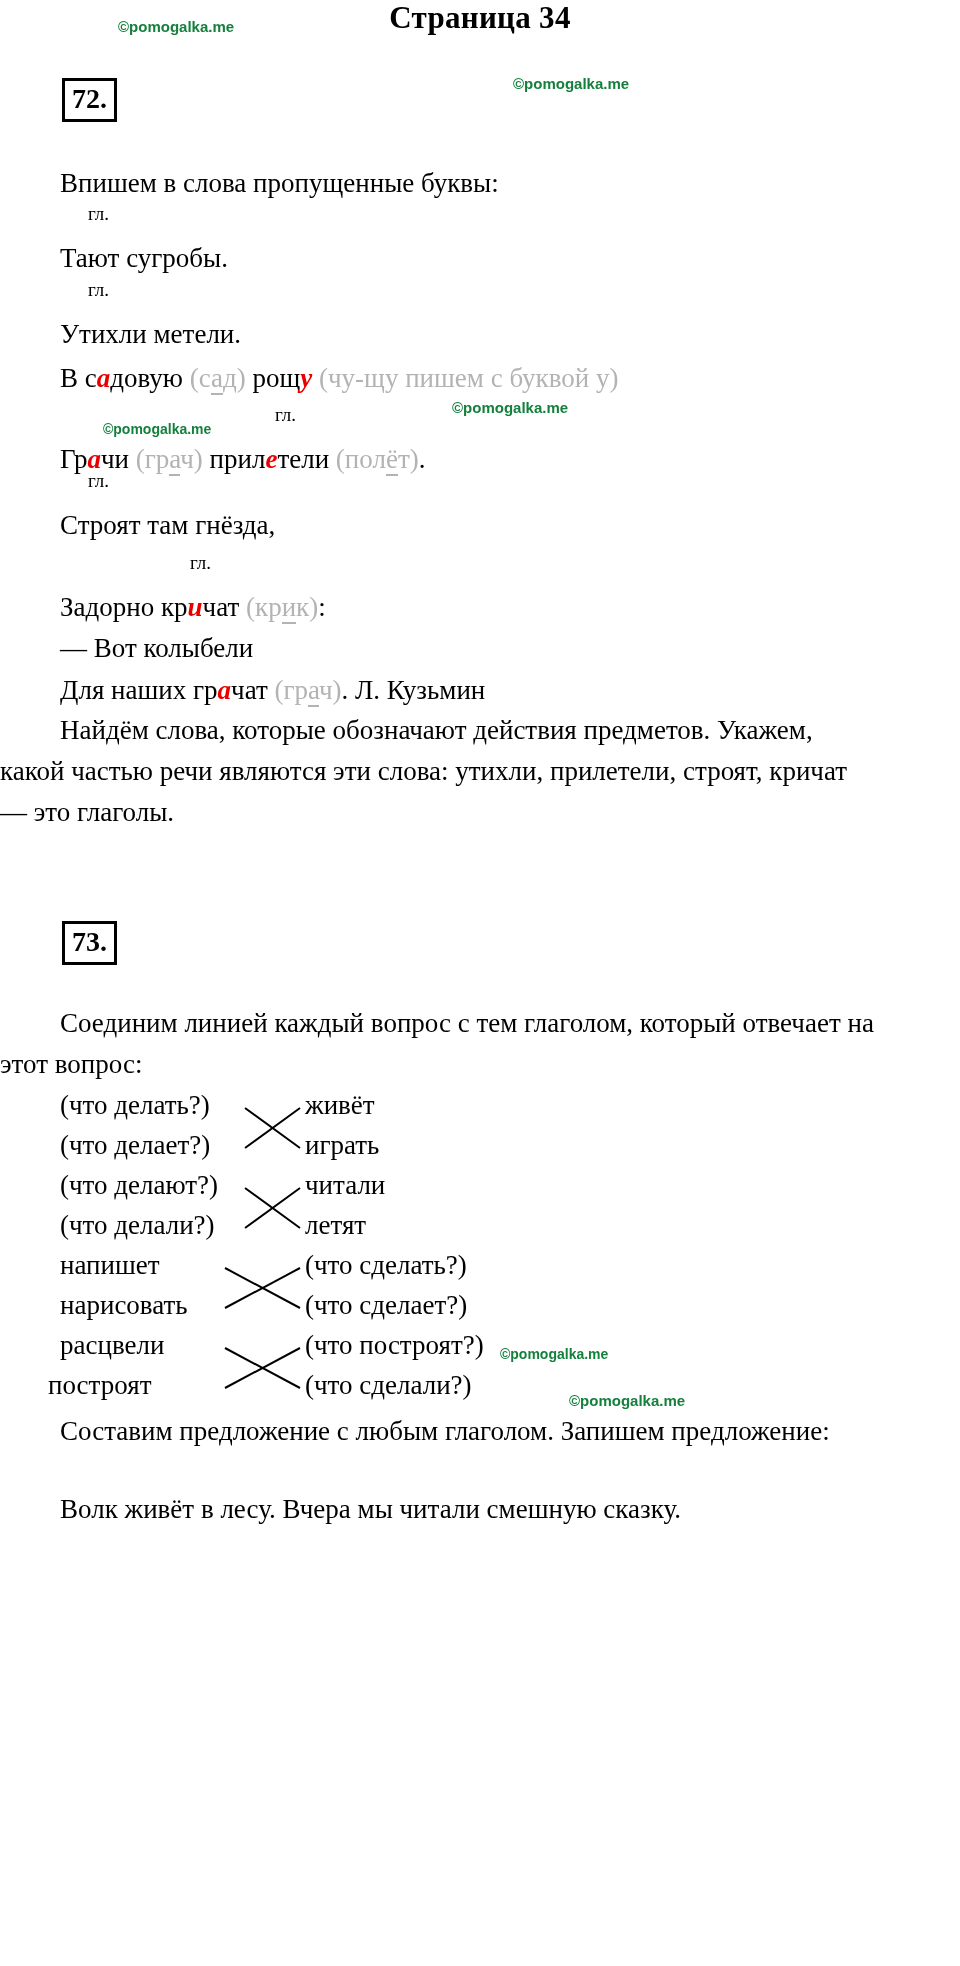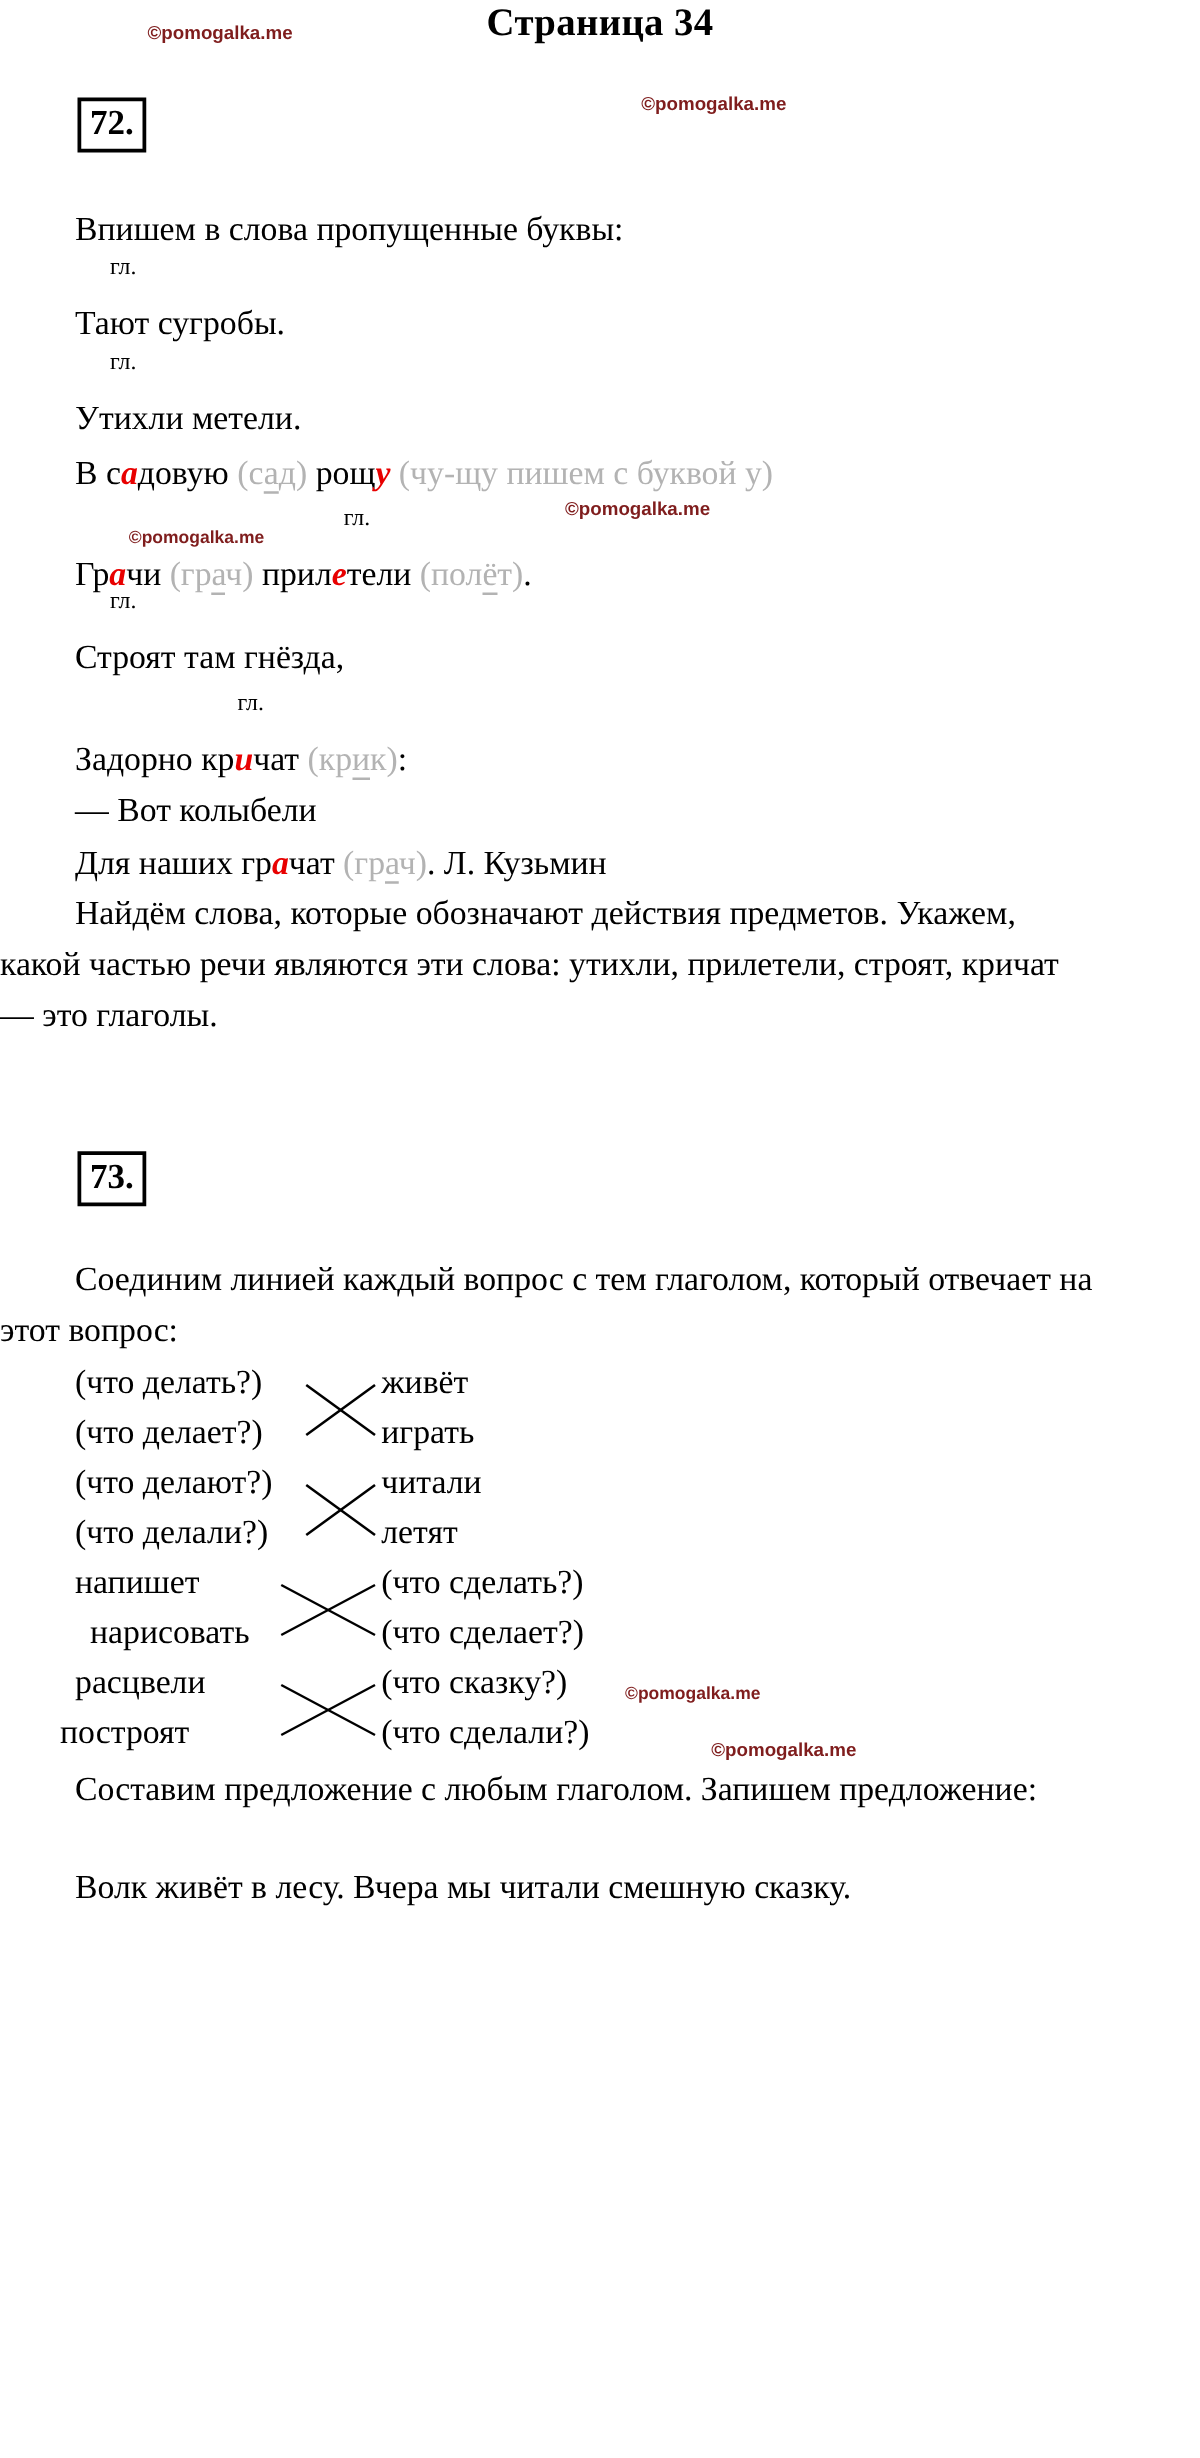--- a/index.html
+++ b/index.html
@@ -33,21 +33,21 @@
     font-size: 31px;
     font-weight: bold;
     letter-spacing: 0.3px;
   }
 
   
   .wm {
     position: absolute;
     font-family: "Liberation Sans", "DejaVu Sans", sans-serif;
     font-weight: bold;
-    color: #7f1d1d;
+    color: #15803d;
     white-space: nowrap;
     pointer-events: none;
   }
 
   
   .ex-box {
     position: absolute;
     border: 3px solid #000000;
     font-family: "Liberation Serif", "DejaVu Serif", serif;
     font-weight: bold;
@@ -168,26 +168,26 @@
     </div>
 
   <div class="match-wrap" id="match-group-2" style="left:0px; top:1250px; width:762px; height:160px;">
       <svg class="match-svg" width="960" height="180">
         <line x1="225" y1="18" x2="300" y2="58" stroke="#000" stroke-width="2"></line>
         <line x1="225" y1="58" x2="300" y2="18" stroke="#000" stroke-width="2"></line>
         <line x1="225" y1="98" x2="300" y2="138" stroke="#000" stroke-width="2"></line>
         <line x1="225" y1="138" x2="300" y2="98" stroke="#000" stroke-width="2"></line>
       </svg>
       <div class="match-item" style="left: 60px; top: 0px;">напишет</div>
-      <div class="match-item" style="left: 60px; top: 40px; margin-left: 12px;">нарисовать</div>
+      <div class="match-item" style="left: 60px; top: 40px;">нарисовать</div>
       <div class="match-item" style="left: 60px; top: 80px;">расцвели</div>
       <div class="match-item" style="left: 48px; top: 120px;">построят</div>
       <div class="match-item" style="left: 305px; top: 0px;">(что сделать?)</div>
       <div class="match-item" style="left: 305px; top: 40px;">(что сделает?)</div>
-      <div class="match-item" style="left: 305px; top: 80px;">(что сказку?)</div>
+      <div class="match-item" style="left: 305px; top: 80px;">(что построят?)</div>
       <div class="match-item" style="left: 305px; top: 120px;">(что сделали?)</div>
     </div>
 
   <div class="para" style="top:1411px;">Составим предложение с любым глаголом. Запишем предложение:</div>
 
   <div class="line" style="left:60px; top:1494px;">Волк живёт в лесу. Вчера мы читали смешную сказку.</div>
 
 
 </div>
 

